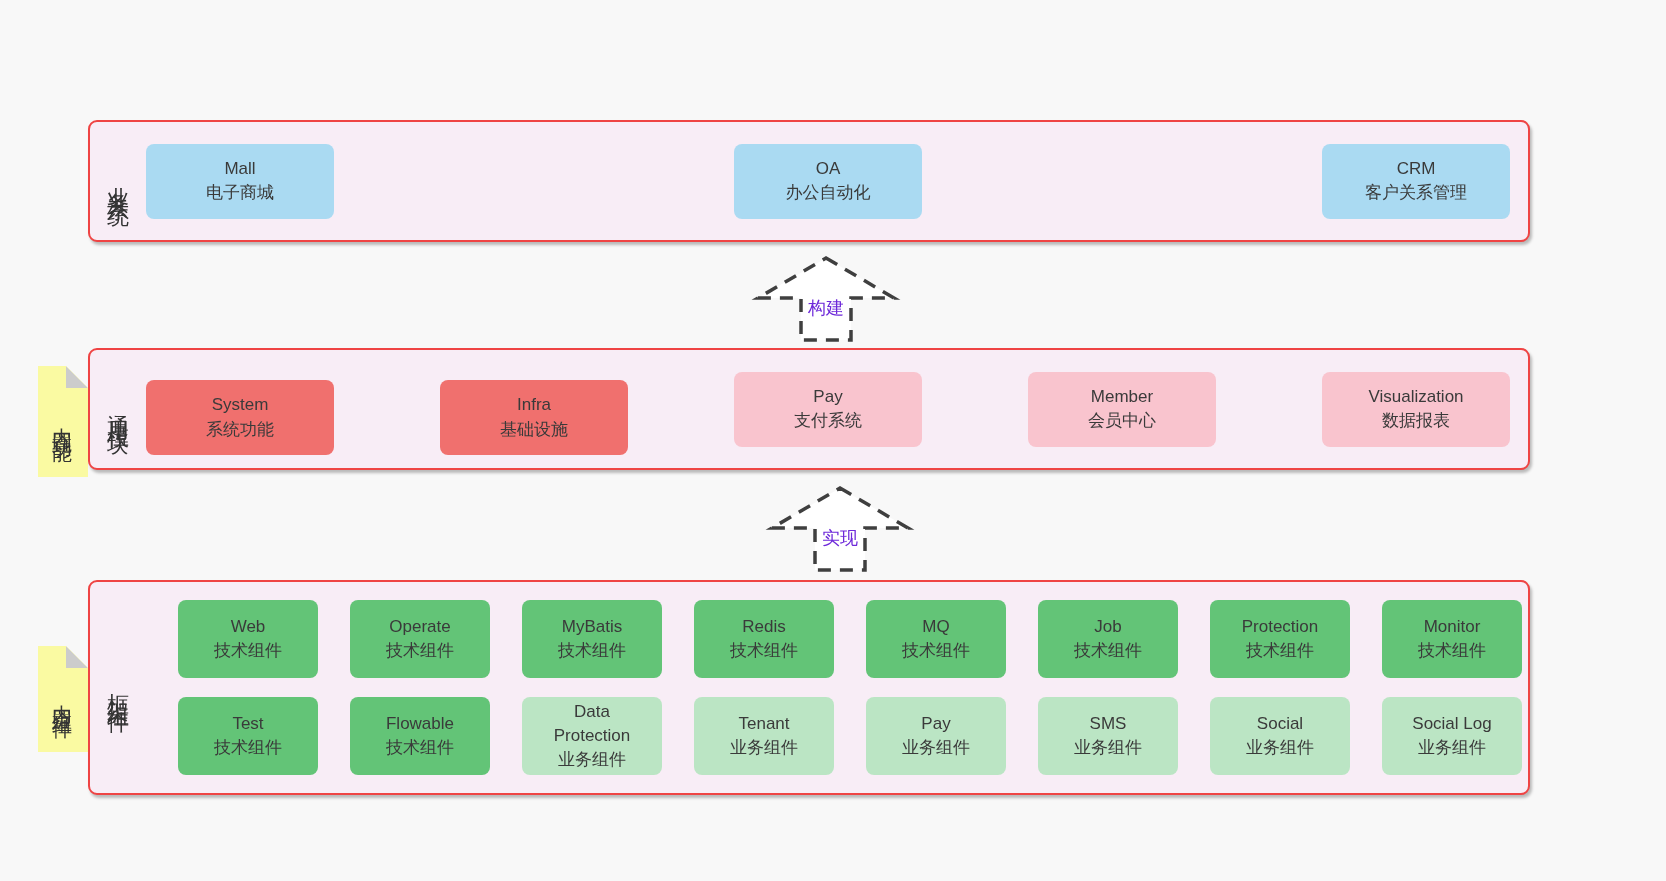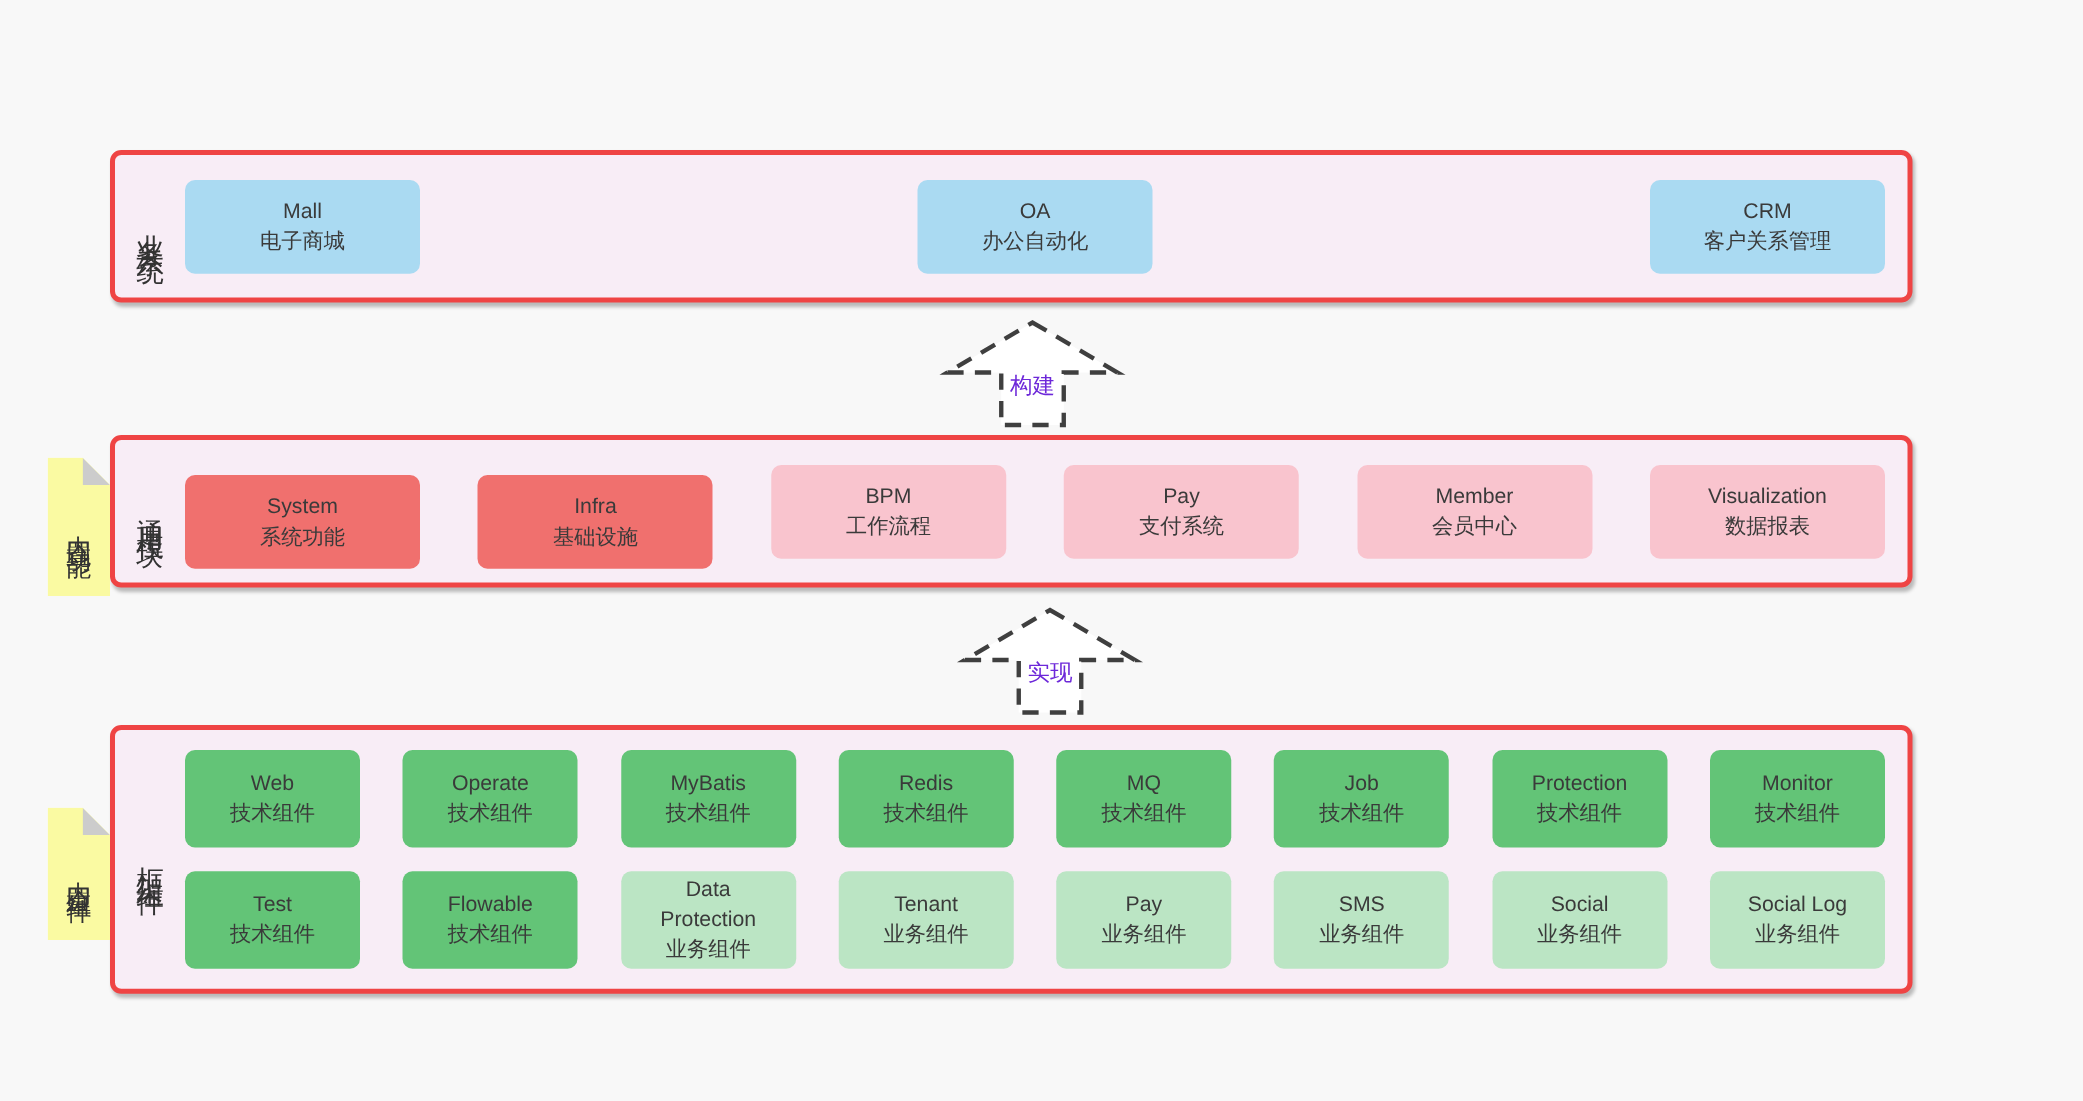--- a/index.html
+++ b/index.html
@@ -10,21 +10,21 @@
     color:#3a3a3a;
     position:relative;
     overflow:hidden;
   }
   .canvas{position:absolute;inset:0;width:1666px;height:881px;}
 
   
   .panel{
     position:absolute;left:88px;width:1442px;
     background:#f8edf6;
-    border:4px solid #ef4444;
+    border:2px solid #ef4444;
     border-radius:9px;
     box-shadow:2px 3px 3px rgba(0,0,0,0.25);
     display:flex;
     box-sizing:border-box;
   }
   .panel-business{top:120px;height:122px;}
   .panel-modules{top:348px;height:122px;}
   .panel-components{top:580px;height:215px;}
 
   .v-label{
@@ -51,21 +51,21 @@
 
   .box{
     border-radius:8px;
     display:flex;flex-direction:column;align-items:center;justify-content:center;
     text-align:center;
     font-size:17px;line-height:1.42;
     box-sizing:border-box;
     padding:4px 12px;
   }
   .box-wide{width:188px;height:75px;flex:0 0 188px;}
-  .box-small{width:140px;height:78px;flex:0 0 140px;}
+  .box-small{width:140px;height:78px;flex:0 0 140px;margin-left:32px;}
   .blue{background:#aadaf2;}
   .red{background:#f0706e;margin-top:17px;}
   .pink{background:#f9c4ce;}
   .green{background:#63c477;}
   .lightgreen{background:#bbe5c4;}
 
   
   .sticky{
     position:absolute;left:38px;width:50px;
     background:#fafaa2;
@@ -135,24 +135,20 @@
     <div class="items-area">
       <div class="box box-wide red">
         <div>System</div>
         <div>系统功能</div>
       </div>
       <div class="box box-wide red">
         <div>Infra</div>
         <div>基础设施</div>
       </div>
       <div class="box box-wide pink">
-        <div>BPM</div>
-        <div>工作流程</div>
-      </div>
-      <div class="box box-wide pink">
         <div>Pay</div>
         <div>支付系统</div>
       </div>
       <div class="box box-wide pink">
         <div>Member</div>
         <div>会员中心</div>
       </div>
       <div class="box box-wide pink">
         <div>Visualization</div>
         <div>数据报表</div>

